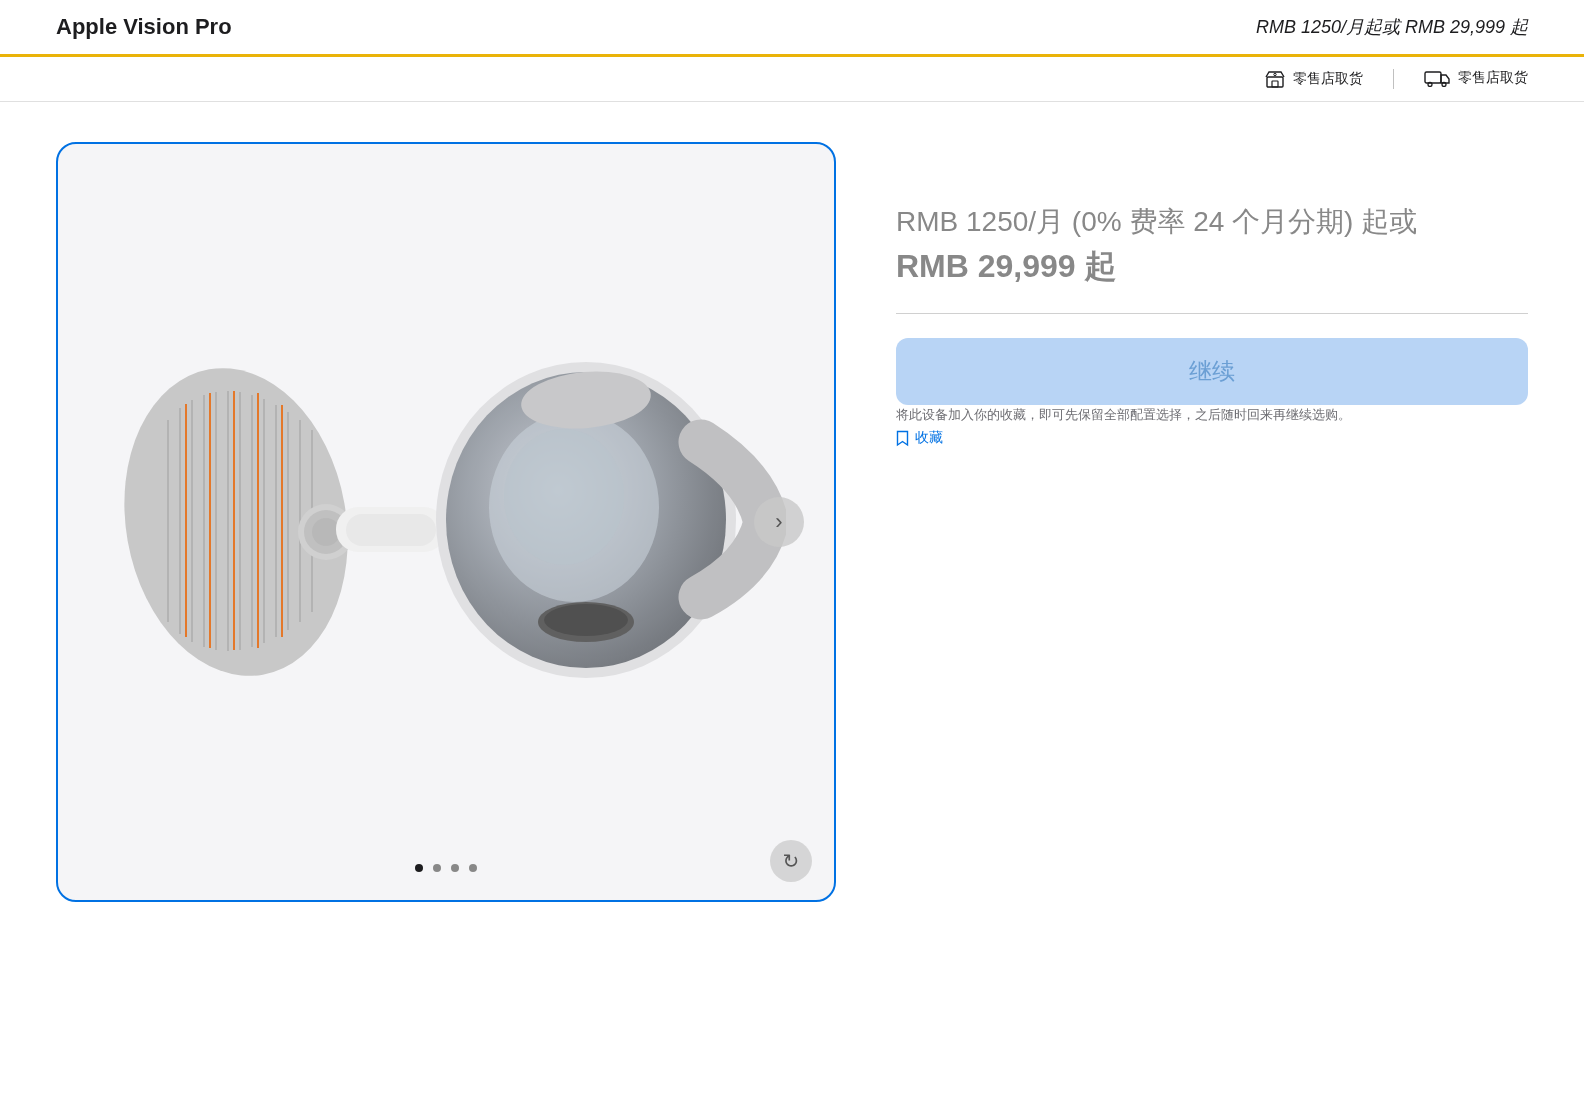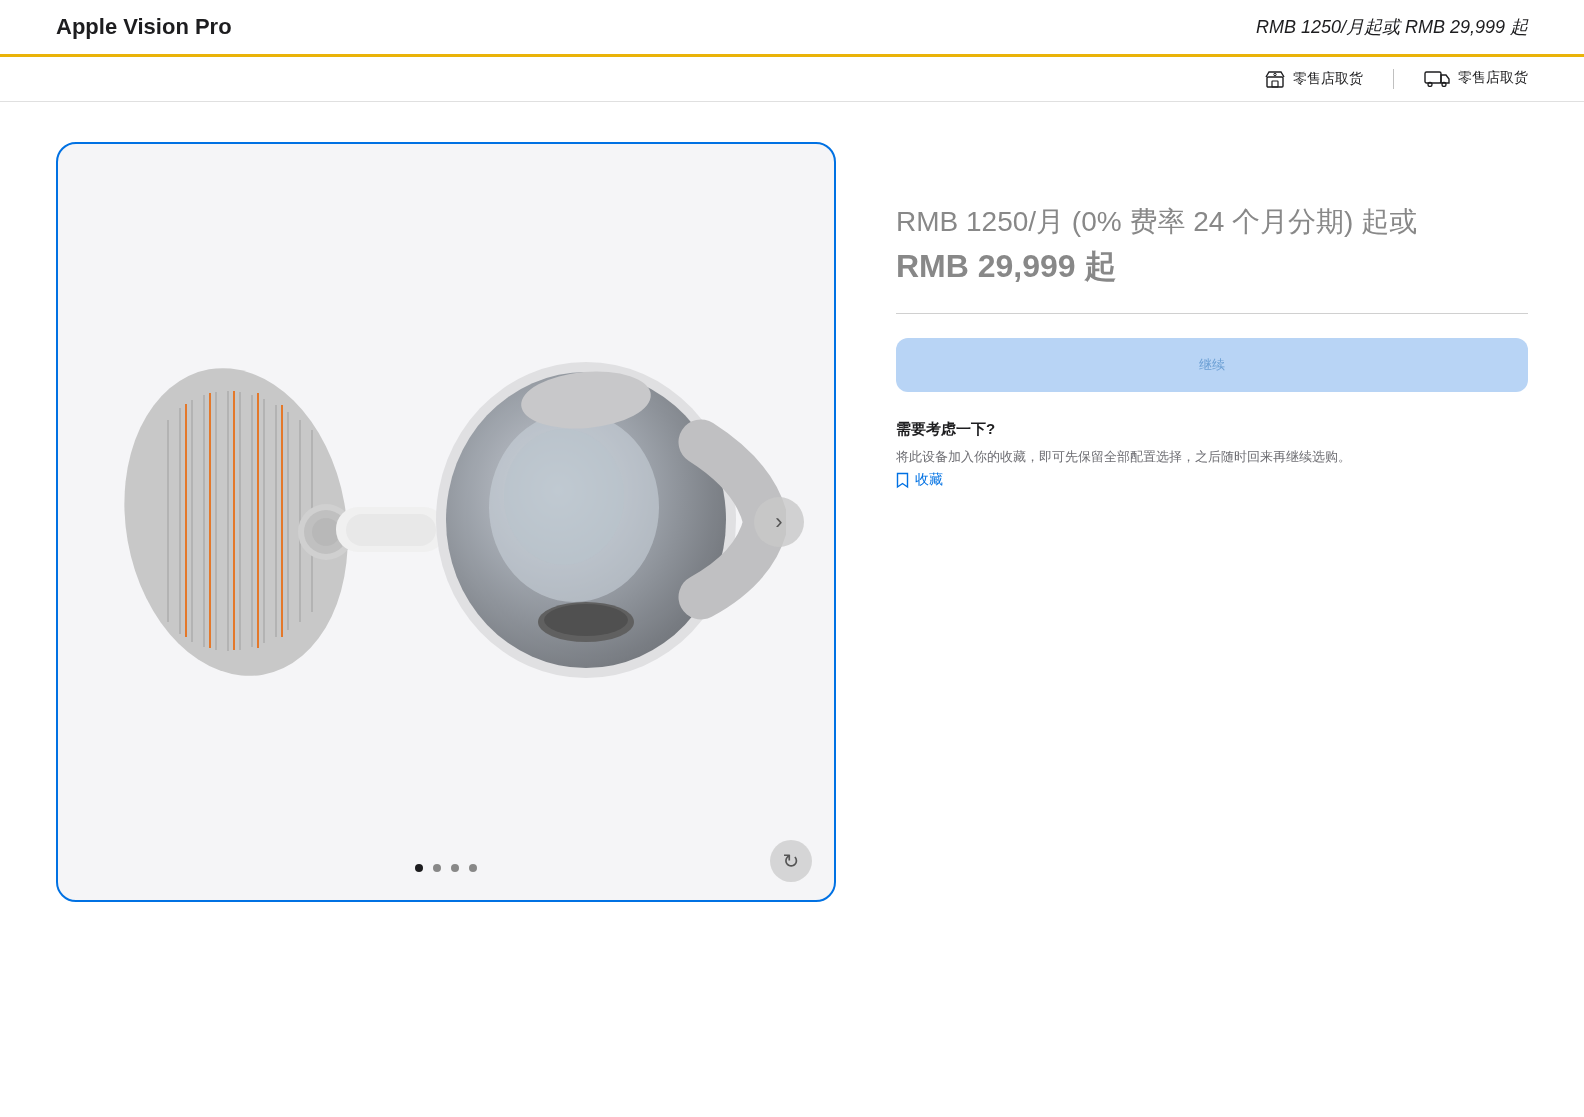--- a/index.html
+++ b/index.html
@@ -154,24 +154,23 @@
       border-top: 1px solid #d0d0d0;
       margin: 24px 0;
     }
 
     .continue-btn {
       width: 100%;
       padding: 18px;
       background: #b8d4f5;
       border: none;
       border-radius: 12px;
-      font-size: 13px;
+      font-size: 23px;
       color: #6b9fd4;
       cursor: pointer;
-      margin-bottom: 28px;
       font-family: inherit;
     }
 
     .consider-title {
       font-size: 15px;
       font-weight: 600;
       color: #1d1d1f;
       margin-bottom: 8px;
     }
 
@@ -311,21 +310,20 @@
     <div class="price-main">
       <span>RMB 1250/月 (0% 费率 24 个月分期) 起或</span>
       <br>
       <span style="font-size:32px; font-weight:600;">RMB 29,999 起</span>
     </div>
 
     <hr class="divider-line">
 
     <button class="continue-btn">继续</button>
 
-    <div class="consider-title">需要考虑一下?</div>
     <div class="consider-desc">将此设备加入你的收藏，即可先保留全部配置选择，之后随时回来再继续选购。</div>
 
     <a class="save-link" href="#">
       <svg width="13" height="17" viewBox="0 0 13 17" fill="none">
         <path d="M1.5 1.5H11.5V15L6.5 11.5L1.5 15V1.5Z" stroke="#0071e3" stroke-width="1.4" fill="none"></path>
       </svg>
       <span>收藏</span>
     </a>
 
   </div>

